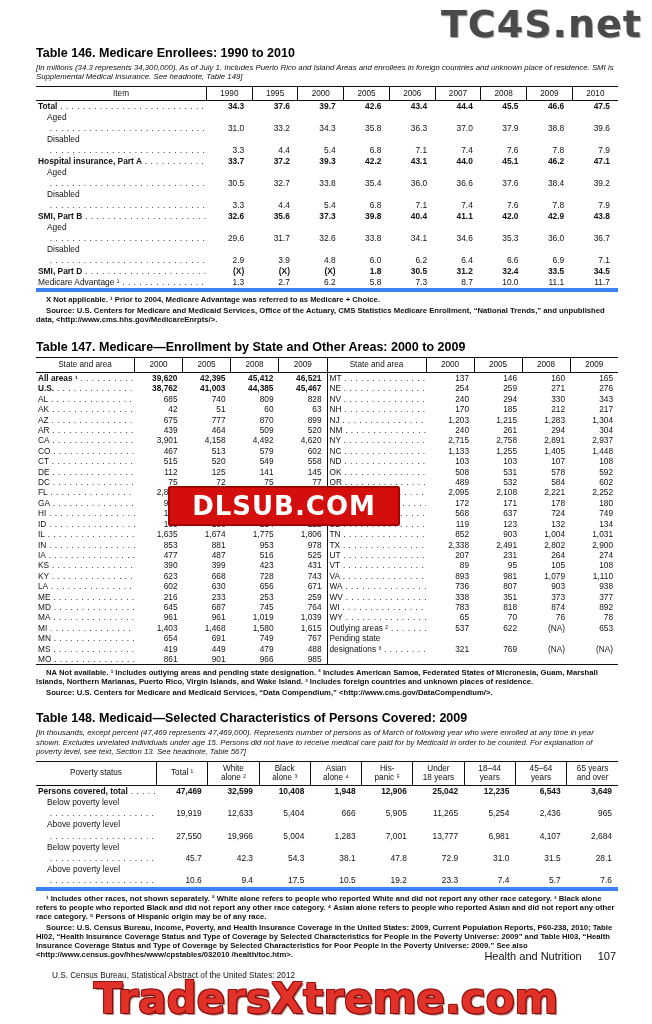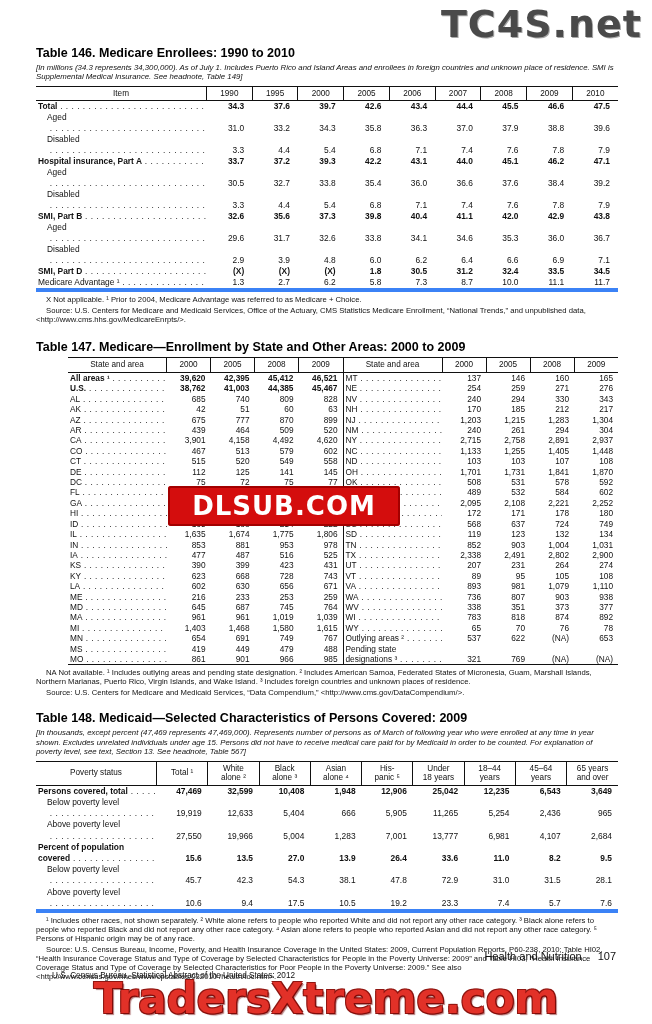--- a/index.html
+++ b/index.html
@@ -5,21 +5,21 @@
   html,body { margin:0; padding:0; background:#ffffff; }
   .page {
     position:relative; width:652px; height:1024px; margin:0 auto;
     background:#ffffff; overflow:hidden; color:#111;
     font-family:"Liberation Sans", sans-serif;
   }
   .content { padding:46px 34px 0 36px; }
 
   .tbl-title { font-size:12.5px; font-weight:bold; margin:0 0 3px 0; color:#000; }
   .headnote { font-size:7.8px; line-height:9.4px; margin:0 0 4px 0;font-style:italic; }
-  .fn { font-size:7.7px; line-height:9.0px; margin:2px 0 0 0; text-indent:10px; }
+  .fn { font-size:7.7px; line-height:9.0px; margin:2px 0 0 0; text-indent:10px;font-weight:bold; }
 
   table { border-collapse:collapse; width:100%; table-layout:fixed; }
   .datatable { border-top:1px solid #111; border-bottom:4px solid #3b82f6; margin-bottom:3px; }
   thead th {
     font-weight:normal; font-size:8.2px; line-height:9.6px; padding:2px 1px;
     border-bottom:1px solid #111; border-left:1px solid #111;
     text-align:center; vertical-align:middle; white-space:pre-line; color:#111;
   }
   thead th:first-child { border-left:none; text-align:center; }
   tbody td { font-size:8.4px; line-height:11px; padding:0; vertical-align:bottom; color:#111; }
@@ -33,21 +33,21 @@
   .lbl-line { padding-left:2px; white-space:nowrap; }
   .dots { flex:1 1 auto; overflow:hidden; white-space:nowrap; }
   .dots::after {
     content:"\00a0. . . . . . . . . . . . . . . . . . . . . . . . . . . . . . . . . . . . . . . . . . . . . . . . . . . . . .";
     font-weight:normal; letter-spacing:0.5px; color:#222;
   }
 
   #t146 th:first-child { width:168px; }
 
   .sec147 { margin-top:16px; }
-  .twin { display:flex; border-top:1px solid #111; border-bottom:1px solid #111; margin-bottom:3px;margin-left:32px; }
+  .twin { display:flex; border-top:1px solid #111; border-bottom:1px solid #111; margin-bottom:3px; }
   .panel { flex:1 1 50%; min-width:0; }
   .panel-l { border-right:1px solid #111; }
   .twin th:first-child { width:96px; }
   .twin tbody td { line-height:10.4px; font-size:8.3px; }
   .twin td.num { padding-right:5px; }
 
   .sec148 { margin-top:14px; }
   #t148 th:first-child { width:118px; }
   #t148 tbody td { line-height:11.2px; }
   #t148 td.num { padding-right:6px; }
@@ -766,32 +766,20 @@
                     </div>
                   </td>
                   <td class="num">103</td>
                   <td class="num">103</td>
                   <td class="num">107</td>
                   <td class="num">108</td>
                 </tr>
                 <tr>
                   <td class="lbl-cell">
                     <div class="lblwrap">
-                      <span class="lbl">OH</span>
-                      <span class="dots"></span>
-                    </div>
-                  </td>
-                  <td class="num">1,701</td>
-                  <td class="num">1,731</td>
-                  <td class="num">1,841</td>
-                  <td class="num">1,870</td>
-                </tr>
-                <tr>
-                  <td class="lbl-cell">
-                    <div class="lblwrap">
                       <span class="lbl">OK</span>
                       <span class="dots"></span>
                     </div>
                   </td>
                   <td class="num">508</td>
                   <td class="num">531</td>
                   <td class="num">578</td>
                   <td class="num">592</td>
                 </tr>
                 <tr>
@@ -1066,38 +1054,20 @@
               <td class="num">27,550</td>
               <td class="num">19,966</td>
               <td class="num">5,004</td>
               <td class="num">1,283</td>
               <td class="num">7,001</td>
               <td class="num">13,777</td>
               <td class="num">6,981</td>
               <td class="num">4,107</td>
               <td class="num">2,684</td>
             </tr>
-            <tr class="boldrow">
-              <td class="lbl-cell">
-                <div class="lbl-line">Percent of population</div>
-                <div class="lblwrap">
-                  <span class="lbl">covered</span>
-                  <span class="dots"></span>
-                </div>
-              </td>
-              <td class="num">15.6</td>
-              <td class="num">13.5</td>
-              <td class="num">27.0</td>
-              <td class="num">13.9</td>
-              <td class="num">26.4</td>
-              <td class="num">33.6</td>
-              <td class="num">11.0</td>
-              <td class="num">8.2</td>
-              <td class="num">9.5</td>
-            </tr>
             <tr>
               <td class="lbl-cell ind1">
                 <div class="lblwrap">
                   <span class="lbl">Below poverty level</span>
                   <span class="dots"></span>
                 </div>
               </td>
               <td class="num">45.7</td>
               <td class="num">42.3</td>
               <td class="num">54.3</td>

